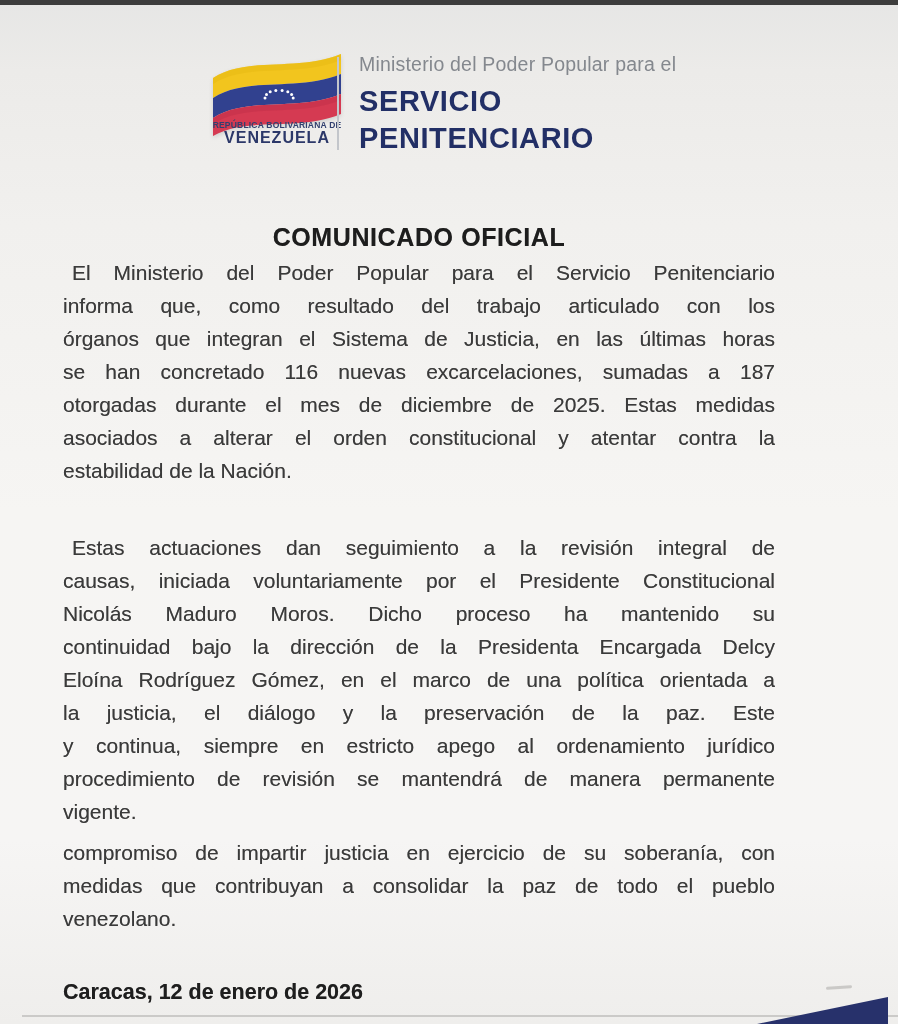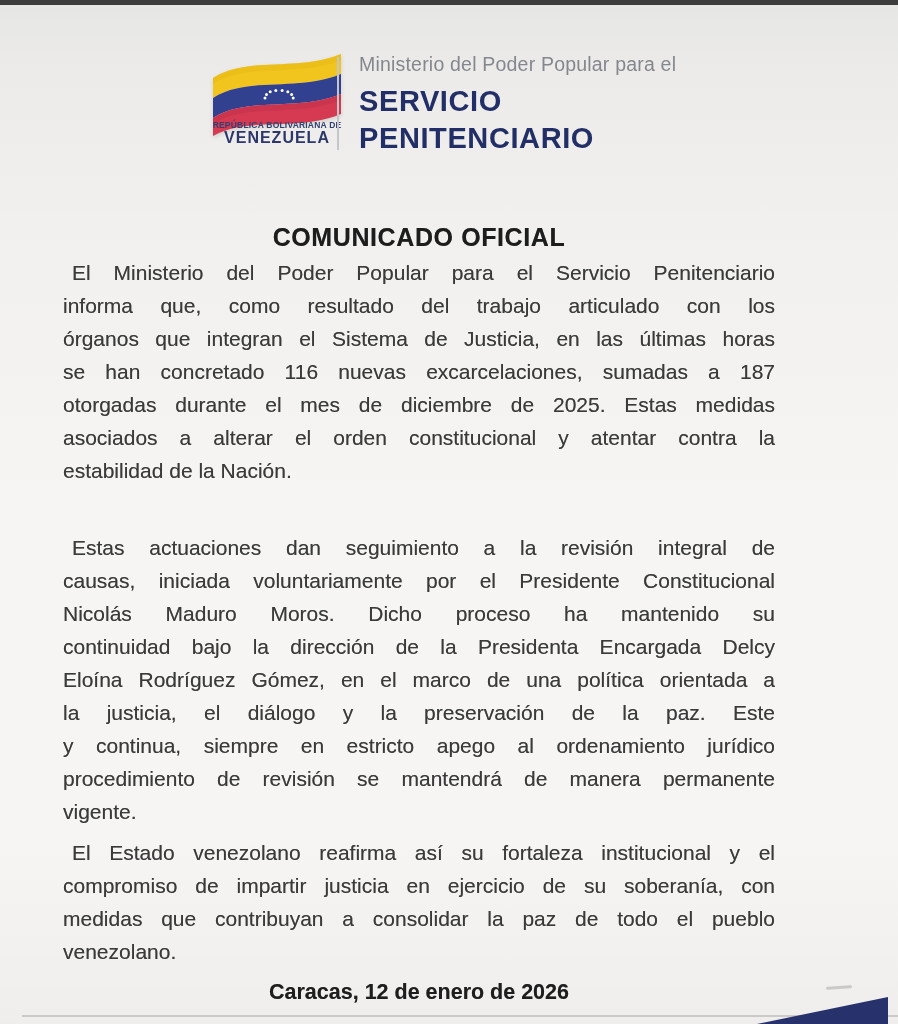--- a/index.html
+++ b/index.html
@@ -27,21 +27,21 @@
     font-size:25px;font-weight:800;color:#1d1d1d;letter-spacing:.6px;
     text-shadow:0 0 .6px rgba(20,20,20,.5);}
   .para{position:absolute;left:63px;width:712px;font-size:21px;color:#3a3a3a;
     text-shadow:0 0 .6px rgba(58,58,58,.55);}
   .para .line{line-height:33px;text-align:justify;text-align-last:justify;white-space:nowrap;}
   .para .line.last{text-align-last:left;}
   .para .line.first{padding-left:9px;}
   .para-1{top:256px;}
   .para-2{top:531px;}
   .para-3{top:836px;}
-  .dateline{position:absolute;left:63px;top:980px;width:712px;text-align:center;
+  .dateline{position:absolute;left:63px;top:980px;width:712px;text-align:left;
     font-size:21.5px;font-weight:bold;color:#1e1e1e;text-shadow:0 0 .6px rgba(20,20,20,.5);}
 
   
   .bottom-line{position:absolute;left:22px;right:0;top:1015px;height:2px;background:#cbcac8;}
   .wedge{position:absolute;left:757px;top:995px;width:131px;height:29px;background:#27316b;
     clip-path:polygon(0 100%,100% 7%,100% 100%);}
   .smudge{position:absolute;left:826px;top:986px;width:26px;height:3px;background:#c3c2c0;
     border-radius:2px;transform:rotate(-4deg);opacity:.85;}
 </style>
 </head>
@@ -95,21 +95,20 @@
       <div class="line">causas, iniciada voluntariamente por el Presidente Constitucional</div>
       <div class="line">Nicolás Maduro Moros. Dicho proceso ha mantenido su</div>
       <div class="line">continuidad bajo la dirección de la Presidenta Encargada Delcy</div>
       <div class="line">Eloína Rodríguez Gómez, en el marco de una política orientada a</div>
       <div class="line">la justicia, el diálogo y la preservación de la paz. Este</div>
       <div class="line">y continua, siempre en estricto apego al ordenamiento jurídico</div>
       <div class="line">procedimiento de revisión se mantendrá de manera permanente</div>
       <div class="line last">vigente.</div>
     </div>
   <div class="para para-3">
-      <div class="line first">El Estado venezolano reafirma así su fortaleza institucional y el</div>
       <div class="line">compromiso de impartir justicia en ejercicio de su soberanía, con</div>
       <div class="line">medidas que contribuyan a consolidar la paz de todo el pueblo</div>
       <div class="line last">venezolano.</div>
     </div>
 
   <div class="dateline">Caracas, 12 de enero de 2026</div>
 
   <div class="bottom-line"></div>
   <div class="smudge"></div>
   <div class="wedge"></div>

